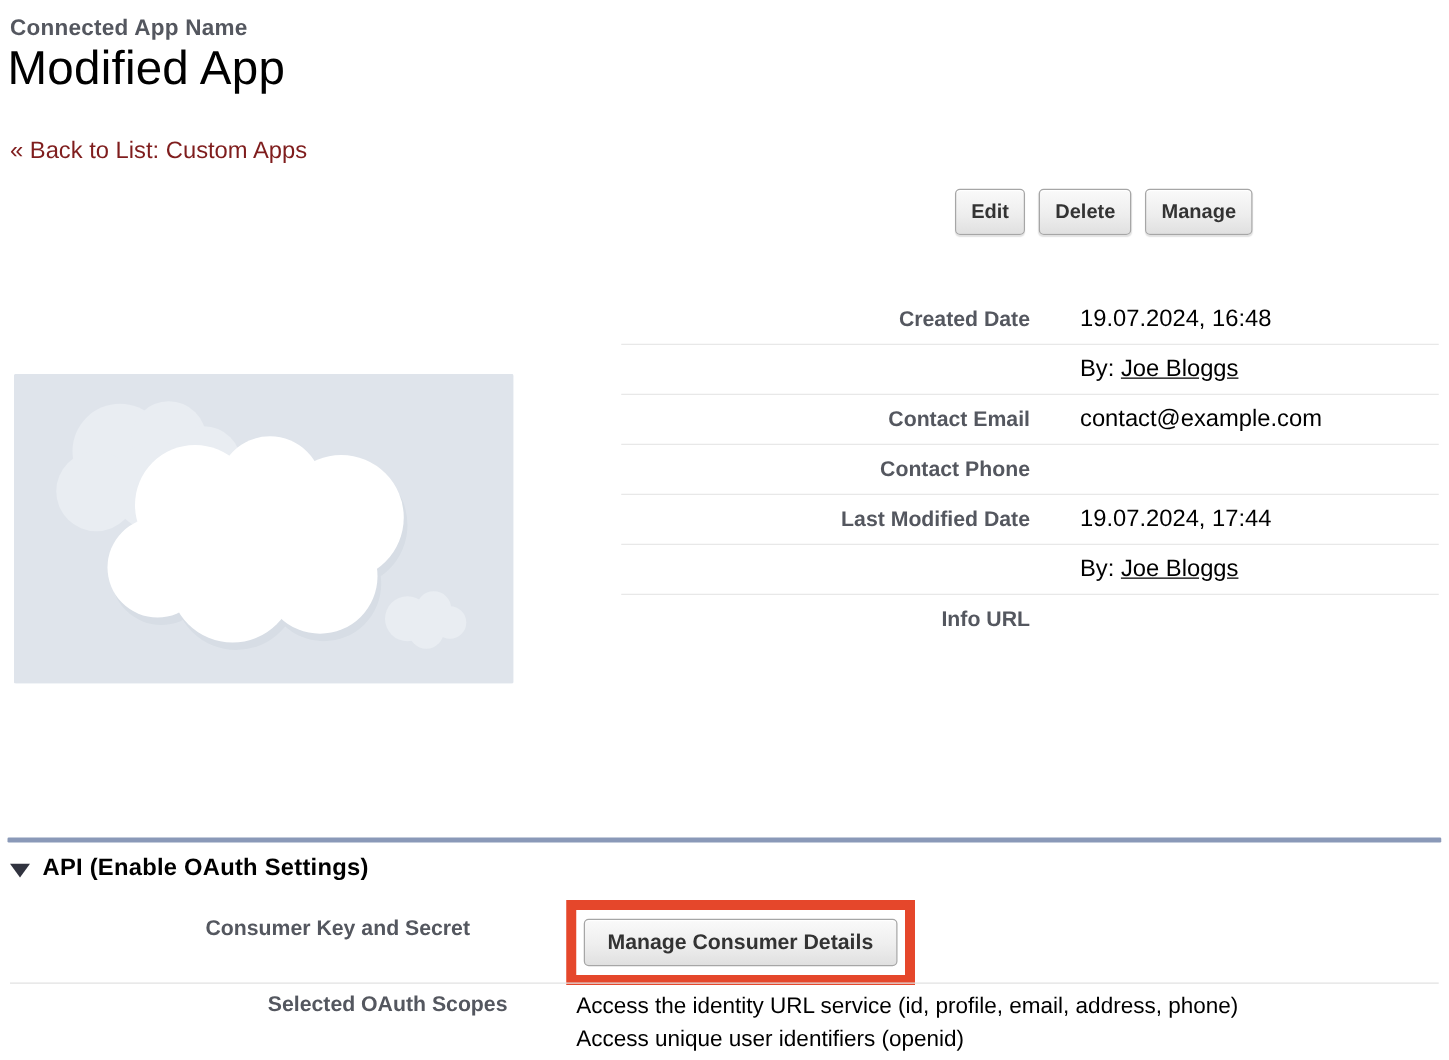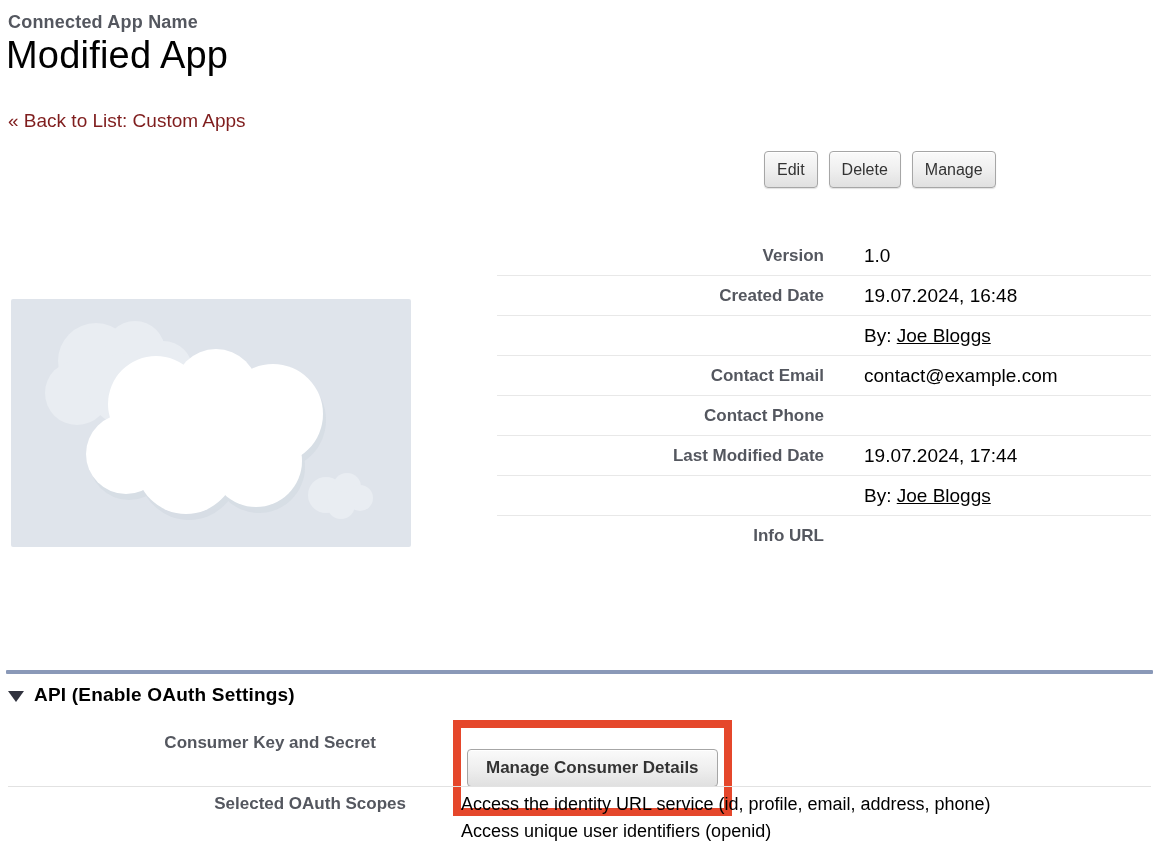--- a/index.html
+++ b/index.html
@@ -24,21 +24,21 @@
   }
 
   
   .toolbar {
     position:absolute; left:764px; top:151px;
     display:flex; gap:11px;
   }
   .sf-btn {
     height:37px; padding:0 12px;
     font-family:"Liberation Sans", sans-serif;
-    font-size:16px; font-weight:normal; color:#333;
+    font-size:16px; font-weight:bold; color:#333;
     background:linear-gradient(#fafafa, #eeeeee 55%, #e0e0e0);
     border:1px solid #a6a6a6; border-radius:4px;
     box-shadow:0 1px 1px rgba(0,0,0,.12), inset 0 1px 0 #fff;
     cursor:pointer;
   }
 
   
   .app-logo {
     position:absolute; left:11px; top:299px; width:400px; height:248px;
     border-radius:2px; overflow:hidden;
@@ -77,21 +77,21 @@
     border-top:11px solid #31333f;
   }
   .section-title { font-size:19px; font-weight:bold; color:#000; letter-spacing:.2px; }
 
   .consumer-label {
     position:absolute; left:8px; top:733px; width:368px; text-align:right;
     font-size:17px; font-weight:bold; color:#54575f;
   }
   .highlight-box {
     position:absolute; left:453px; top:720px;
-    border:8px solid #e5472b; padding:21px 6px; background:#fff;
+    border:8px solid #e5472b; padding:7px 6px; background:#fff;
   }
   .manage-consumer-btn {
     height:38px; padding:0 18px;
     font-family:"Liberation Sans", sans-serif;
     font-size:17px; font-weight:bold; color:#333;
     background:linear-gradient(#fafafa, #eeeeee 55%, #e0e0e0);
     border:1px solid #a6a6a6; border-radius:4px;
     box-shadow:inset 0 1px 0 #fff;
     cursor:pointer; white-space:nowrap;
   }
@@ -155,24 +155,20 @@
       <circle cx="262" cy="115" r="50"></circle>
       <circle cx="115" cy="155" r="40"></circle>
       <circle cx="175" cy="165" r="50"></circle>
       <circle cx="245" cy="162" r="46"></circle>
     </g>
   </svg>
 </div>
 
 <div class="detail-table">
     <div class="detail-row">
-      <div class="row-label">Version</div>
-      <div class="row-value">1.0</div>
-    </div>
-    <div class="detail-row">
       <div class="row-label">Created Date</div>
       <div class="row-value">19.07.2024, 16:48</div>
     </div>
     <div class="detail-row">
       <div class="row-label"></div>
       <div class="row-value">By: <a class="user-link">Joe Bloggs</a></div>
     </div>
     <div class="detail-row">
       <div class="row-label">Contact Email</div>
       <div class="row-value">contact@example.com</div>

